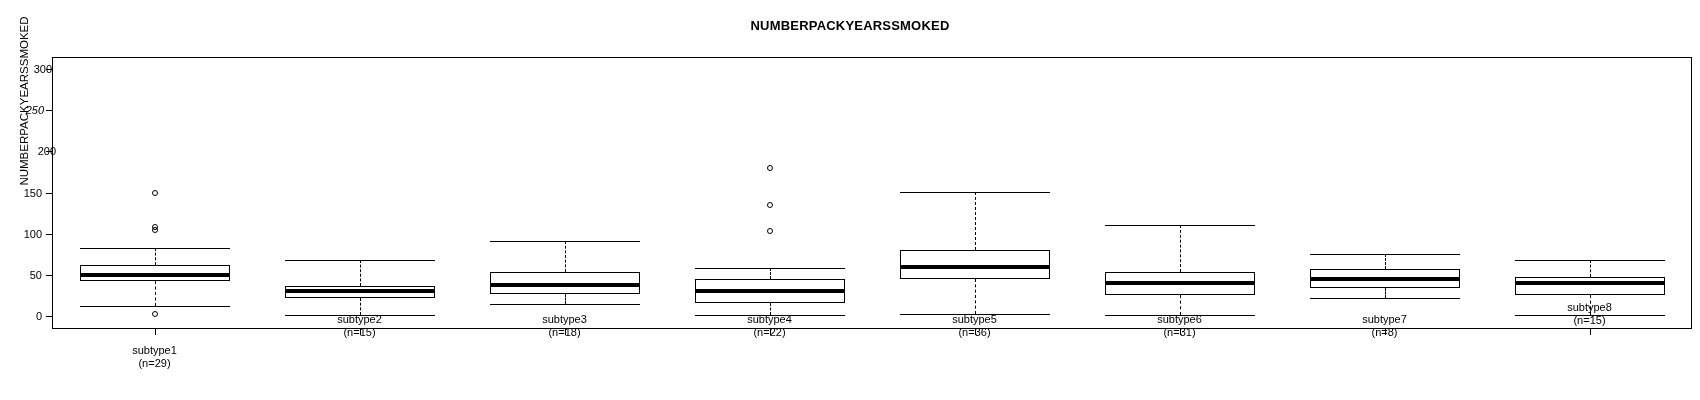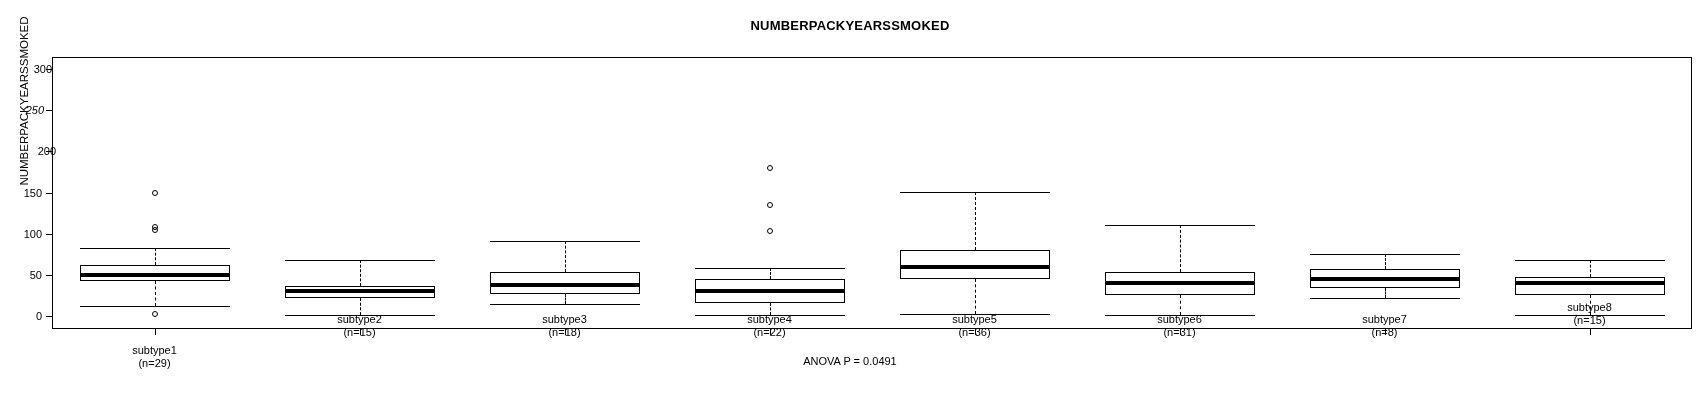--- a/index.html
+++ b/index.html
@@ -241,15 +241,14 @@
         <div>(n=15)</div>
       </div>
       <div class="bp-whisker-line" style="left: 1589.5px; top: 260.013px; height: 17.29px;"></div>
       <div class="bp-whisker-line" style="left: 1589.5px; top: 295.417px; height: 19.76px;"></div>
       <div class="bp-cap" style="left: 1514.5px; top: 260.013px; width: 150px;"></div>
       <div class="bp-cap" style="left: 1514.5px; top: 315.177px; width: 150px;"></div>
       <div class="bp-box" style="left: 1514.5px; top: 277.303px; width: 150px; height: 18.1133px;"></div>
       <div class="bp-median" style="left: 1514.5px; top: 281.067px; width: 150px;"></div>
     </div>
 
-  <div id="anova-note">ANOVA P = 0.0491</div>
 
 </div>
 
 </body></html>

